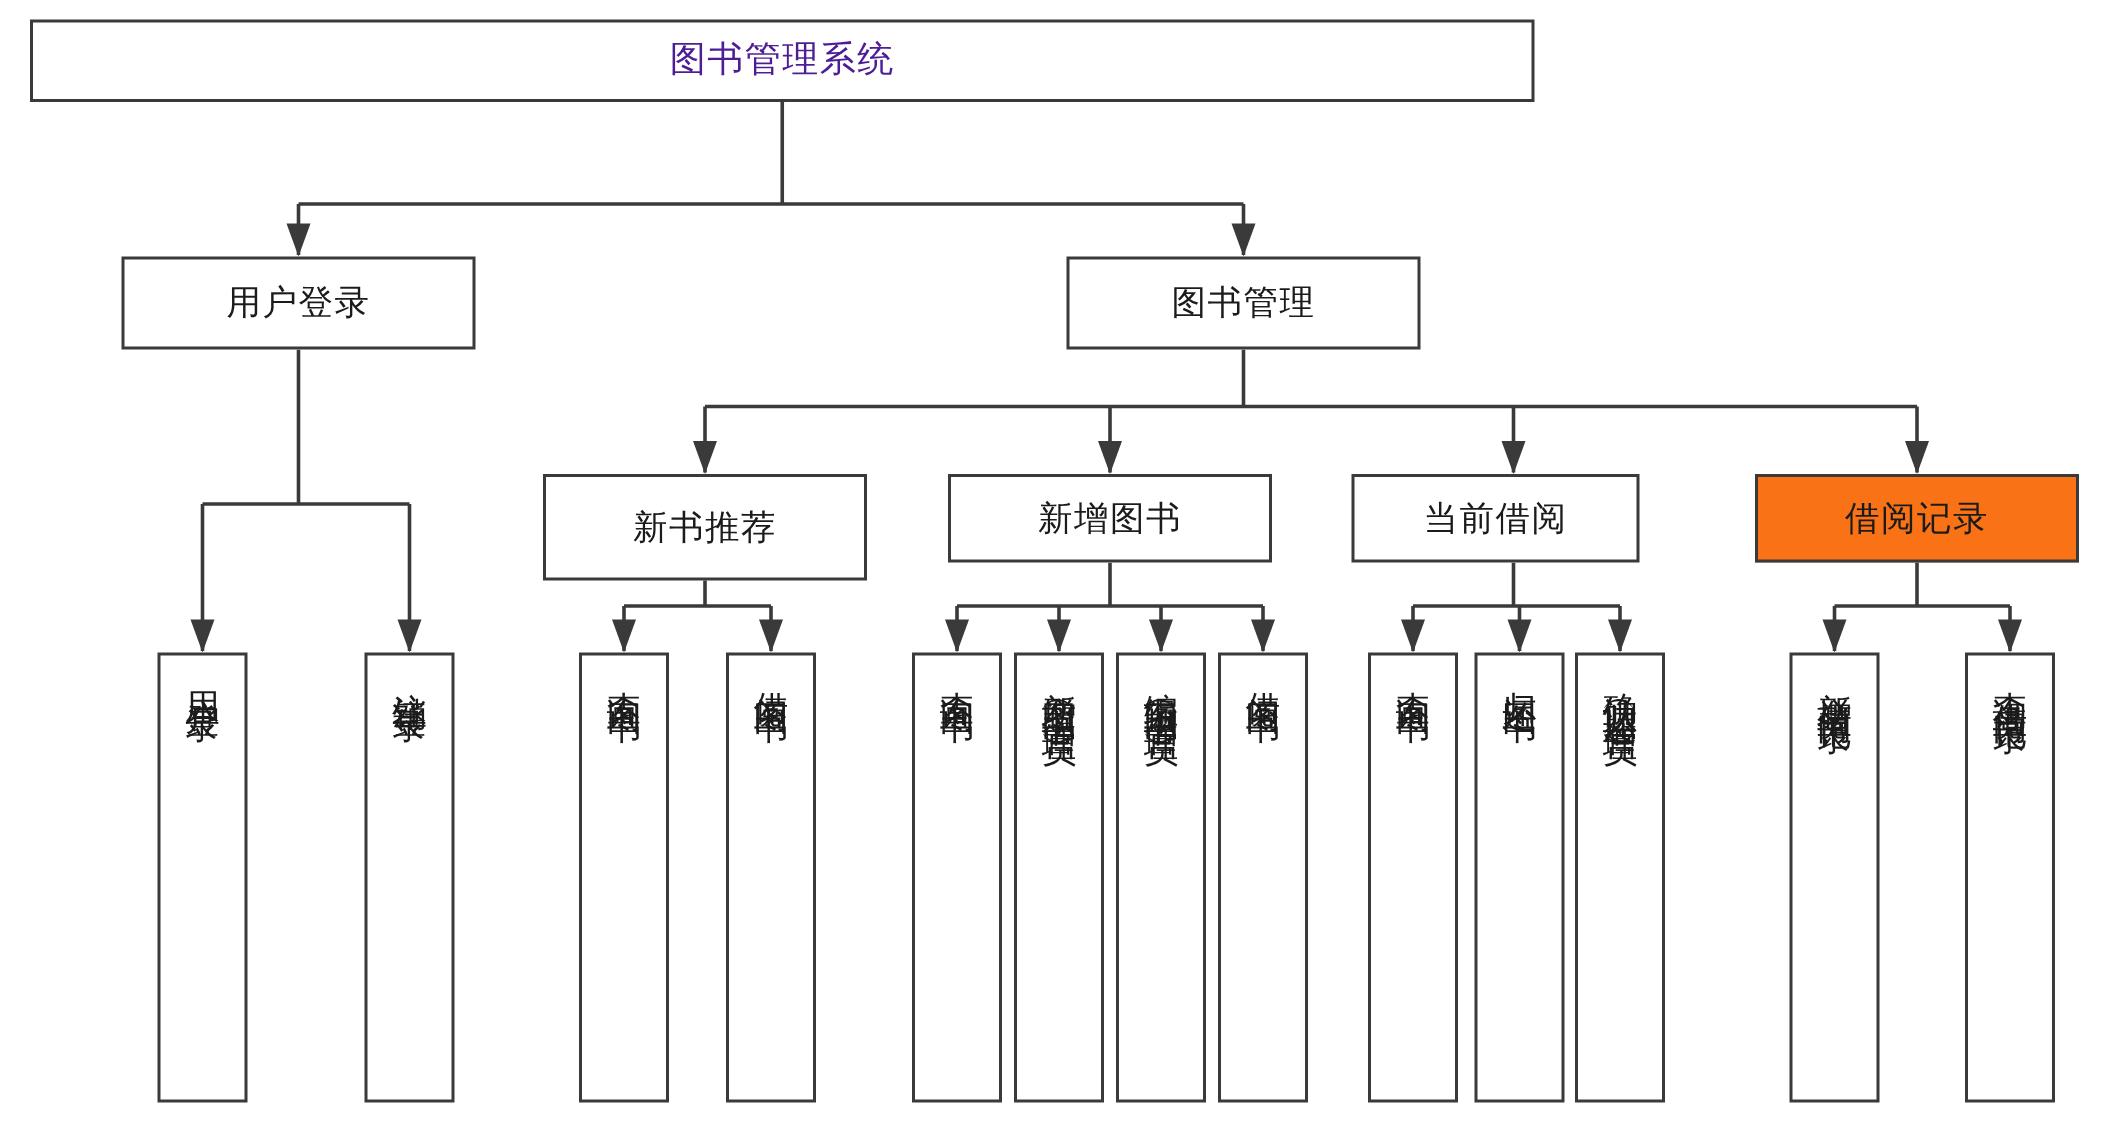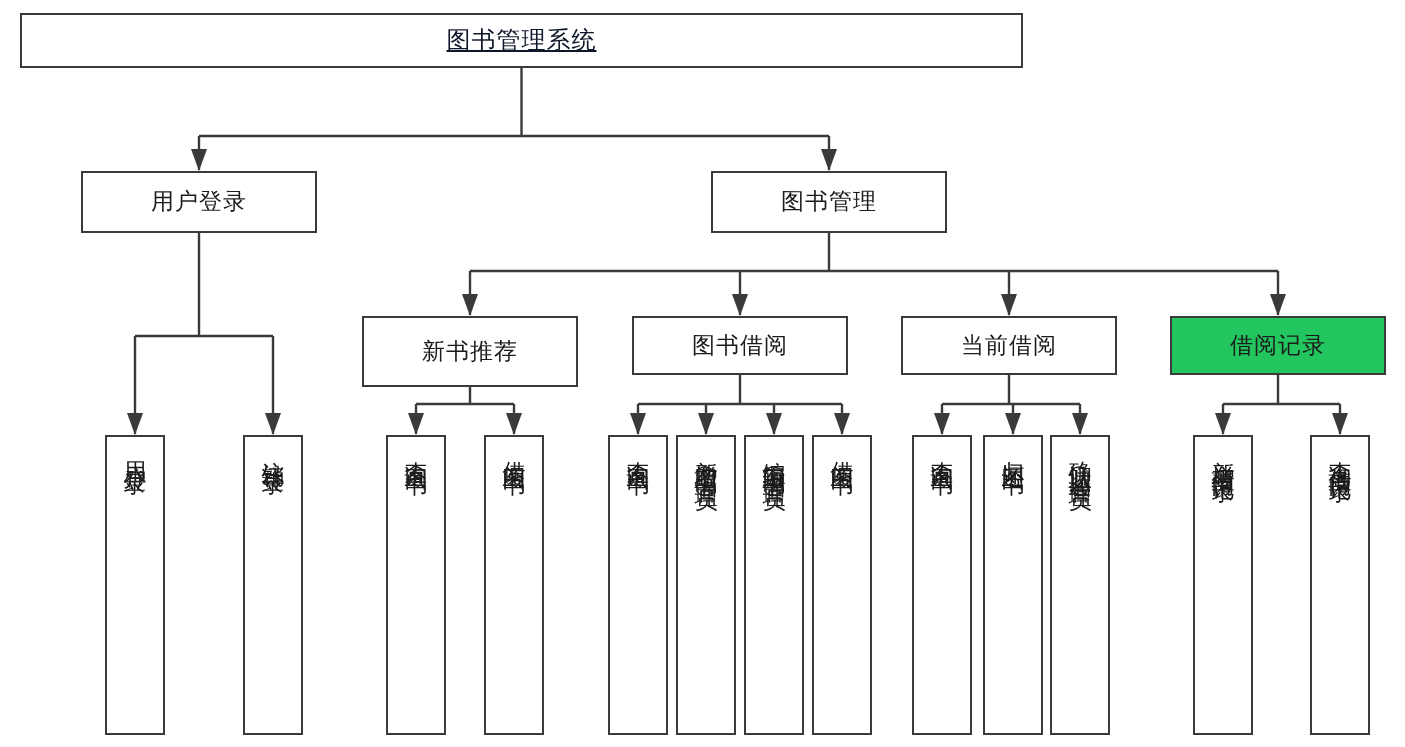--- a/index.html
+++ b/index.html
@@ -125,38 +125,38 @@
       <path d="M 1072 413 L 1088 413 L 1080 435 Z" fill="#3a3a3a"></path>
       <line x1="1278" y1="375" x2="1278" y2="404" stroke="#3a3a3a" stroke-width="2.4"></line>
       <line x1="1223" y1="404" x2="1340" y2="404" stroke="#3a3a3a" stroke-width="2.4"></line>
       <line x1="1223" y1="404" x2="1223" y2="434" stroke="#3a3a3a" stroke-width="2.4"></line>
       <path d="M 1215 413 L 1231 413 L 1223 435 Z" fill="#3a3a3a"></path>
       <line x1="1340" y1="404" x2="1340" y2="434" stroke="#3a3a3a" stroke-width="2.4"></line>
       <path d="M 1332 413 L 1348 413 L 1340 435 Z" fill="#3a3a3a"></path>
     </svg>
   <div id="node-layer">
       <div class="node horizontal title" style="left: 20px; top: 13px; width: 1003px; height: 55px; border-color: rgb(58, 58, 58); background: rgb(255, 255, 255);">
-        <span class="label" style="color: #0f172a; text-decoration: underline;">图书管理系统</span>
+        <span class="label" style="color: #4c1d95;">图书管理系统</span>
       </div>
       <div class="node horizontal" style="left: 81px; top: 171px; width: 236px; height: 62px; border-color: rgb(58, 58, 58); background: rgb(255, 255, 255);">
         <span class="label" style="color: rgb(27, 27, 27);">用户登录</span>
       </div>
       <div class="node horizontal" style="left: 711px; top: 171px; width: 236px; height: 62px; border-color: rgb(58, 58, 58); background: rgb(255, 255, 255);">
         <span class="label" style="color: rgb(27, 27, 27);">图书管理</span>
       </div>
       <div class="node horizontal" style="left: 362px; top: 316px; width: 216px; height: 71px; border-color: rgb(58, 58, 58); background: rgb(255, 255, 255);">
         <span class="label" style="color: rgb(27, 27, 27);">新书推荐</span>
       </div>
       <div class="node horizontal" style="left: 632px; top: 316px; width: 216px; height: 59px; border-color: rgb(58, 58, 58); background: rgb(255, 255, 255);">
-        <span class="label" style="color: rgb(27, 27, 27);">图书借阅</span>
+        <span class="label" style="color: rgb(27, 27, 27);">新增图书</span>
       </div>
-      <div class="node horizontal" style="left: 901px; top: 316px; width: 216px; height: 59px; border-color: rgb(58, 58, 58); background: rgb(255, 255, 255);">
+      <div class="node horizontal" style="left: 901px; top: 316px; width: 192px; height: 59px; border-color: rgb(58, 58, 58); background: rgb(255, 255, 255);">
         <span class="label" style="color: rgb(27, 27, 27);">当前借阅</span>
       </div>
-      <div class="node horizontal" style="left: 1170px; top: 316px; width: 216px; height: 59px; border-color: rgb(58, 58, 58); background: #22c55e;">
+      <div class="node horizontal" style="left: 1170px; top: 316px; width: 216px; height: 59px; border-color: rgb(58, 58, 58); background: #f97316;">
         <span class="label" style="color: rgb(27, 27, 27);">借阅记录</span>
       </div>
       <div class="node vertical" style="left: 105px; top: 435px; width: 60px; height: 300px; border-color: rgb(58, 58, 58); background: rgb(255, 255, 255);">
         <span class="label" style="color: rgb(27, 27, 27);">用户登录</span>
       </div>
       <div class="node vertical" style="left: 243px; top: 435px; width: 60px; height: 300px; border-color: rgb(58, 58, 58); background: rgb(255, 255, 255);">
         <span class="label" style="color: rgb(27, 27, 27);">注销登录</span>
       </div>
       <div class="node vertical" style="left: 386px; top: 435px; width: 60px; height: 300px; border-color: rgb(58, 58, 58); background: rgb(255, 255, 255);">
         <span class="label" style="color: rgb(27, 27, 27);">查询图书</span>

